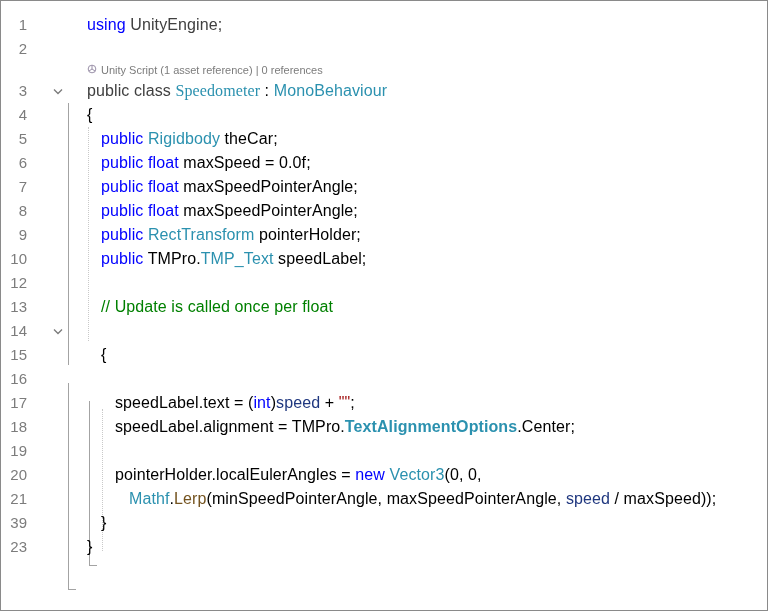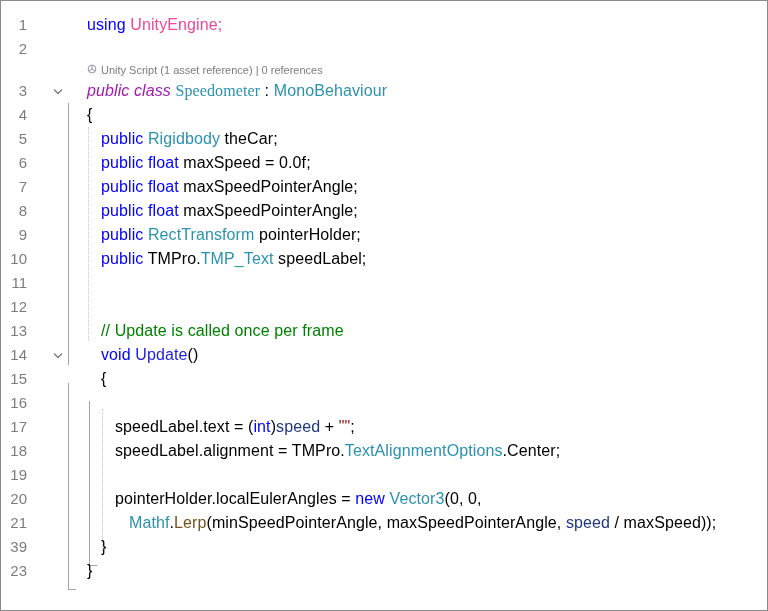--- a/index.html
+++ b/index.html
@@ -68,45 +68,44 @@
 
   <div class="vguide solid" style="left:67px;top:102px;height:262px;"></div>
   <div class="vguide solid" style="left:67px;top:382px;height:206px;"></div>
   <div class="hfoot" style="left:67px;top:588px;width:8px;"></div>
   <div class="vguide solid" style="left:88px;top:400px;height:164px;"></div>
   <div class="hfoot" style="left:88px;top:564px;width:8px;"></div>
   <div class="vguide dotted" style="left:87px;top:126px;height:214px;"></div>
   <div class="vguide dotted" style="left:101px;top:408px;height:142px;"></div>
 
   <div id="rows" style="position:relative;padding-top:12px;">
-      <div class="row"><div class="gutter-num">1</div><div class="gutter-fold"></div><div class="code" style="padding-left: 6px;"><span class="tok" style="color: rgb(0, 0, 255);">using</span><span class="tok" style="color: #ec4899;"> UnityEngine;</span></div></div>
+      <div class="row"><div class="gutter-num">1</div><div class="gutter-fold"></div><div class="code" style="padding-left: 6px;"><span class="tok" style="color: rgb(0, 0, 255);">using</span><span class="tok" style="color: #404040;"> UnityEngine;</span></div></div>
       <div class="row"><div class="gutter-num">2</div><div class="gutter-fold"></div><div class="code" style="padding-left: 6px;"></div></div>
       <div class="row lens"><div class="gutter-num"></div><div class="gutter-fold"></div><div class="code" style="padding-left: 6px;"><span><svg class="unity-ico" viewBox="0 0 12 12">
               <circle cx="6" cy="6" r="4.6" fill="none" stroke="#9086a0" stroke-width="1.1"></circle>
               <path d="M6 6 L6 1.8 M6 6 L9.6 8.4 M6 6 L2.4 8.4" stroke="#9086a0" stroke-width="1.1" fill="none"></path>
             </svg></span><span>Unity Script (1 asset reference) | 0 references</span></div></div>
       <div class="row"><div class="gutter-num">3</div><div class="gutter-fold"><span class="chev"><svg width="12" height="12" viewBox="0 0 12 12">
               <path d="M2 4 L6 8 L10 4" fill="none" stroke="#7a7a7a" stroke-width="1.3"></path>
-            </svg></span></div><div class="code" style="padding-left: 6px;"><span class="tok" style="color: #a21caf; font-style: italic;">public class </span><span class="tok" style="color: rgb(43, 145, 175); font-family: Liberation Serif, serif;">Speedometer</span><span class="tok" style="color: rgb(0, 0, 0);"> : </span><span class="tok" style="color: rgb(43, 145, 175);">MonoBehaviour</span></div></div>
+            </svg></span></div><div class="code" style="padding-left: 6px;"><span class="tok" style="color: #404040;">public class </span><span class="tok" style="color: rgb(43, 145, 175); font-family: Liberation Serif, serif;">Speedometer</span><span class="tok" style="color: rgb(0, 0, 0);"> : </span><span class="tok" style="color: rgb(43, 145, 175);">MonoBehaviour</span></div></div>
       <div class="row"><div class="gutter-num">4</div><div class="gutter-fold"></div><div class="code" style="padding-left: 6px;"><span class="tok" style="color: rgb(0, 0, 0);">{</span></div></div>
       <div class="row"><div class="gutter-num">5</div><div class="gutter-fold"></div><div class="code" style="padding-left: 20px;"><span class="tok" style="color: rgb(0, 0, 255);">public </span><span class="tok" style="color: rgb(43, 145, 175);">Rigidbody</span><span class="tok" style="color: rgb(0, 0, 0);"> theCar;</span></div></div>
       <div class="row"><div class="gutter-num">6</div><div class="gutter-fold"></div><div class="code" style="padding-left: 20px;"><span class="tok" style="color: rgb(0, 0, 255);">public float</span><span class="tok" style="color: rgb(0, 0, 0);"> maxSpeed = 0.0f;</span></div></div>
       <div class="row"><div class="gutter-num">7</div><div class="gutter-fold"></div><div class="code" style="padding-left: 20px;"><span class="tok" style="color: rgb(0, 0, 255);">public float</span><span class="tok" style="color: rgb(0, 0, 0);"> maxSpeedPointerAngle;</span></div></div>
       <div class="row"><div class="gutter-num">8</div><div class="gutter-fold"></div><div class="code" style="padding-left: 20px;"><span class="tok" style="color: rgb(0, 0, 255);">public float</span><span class="tok" style="color: rgb(0, 0, 0);"> maxSpeedPointerAngle;</span></div></div>
       <div class="row"><div class="gutter-num">9</div><div class="gutter-fold"></div><div class="code" style="padding-left: 20px;"><span class="tok" style="color: rgb(0, 0, 255);">public </span><span class="tok" style="color: rgb(43, 145, 175);">RectTransform</span><span class="tok" style="color: rgb(0, 0, 0);"> pointerHolder;</span></div></div>
       <div class="row"><div class="gutter-num">10</div><div class="gutter-fold"></div><div class="code" style="padding-left: 20px;"><span class="tok" style="color: rgb(0, 0, 255);">public </span><span class="tok" style="color: rgb(0, 0, 0);">TMPro.</span><span class="tok" style="color: rgb(43, 145, 175);">TMP_Text</span><span class="tok" style="color: rgb(0, 0, 0);"> speedLabel;</span></div></div>
-      <div class="row"><div class="gutter-num">11</div><div class="gutter-fold"></div><div class="code" style="padding-left: 20px;"></div></div>
       <div class="row"><div class="gutter-num">12</div><div class="gutter-fold"></div><div class="code" style="padding-left: 20px;"></div></div>
-      <div class="row"><div class="gutter-num">13</div><div class="gutter-fold"></div><div class="code" style="padding-left: 20px;"><span class="tok" style="color: rgb(0, 128, 0);">// Update is called once per frame</span></div></div>
+      <div class="row"><div class="gutter-num">13</div><div class="gutter-fold"></div><div class="code" style="padding-left: 20px;"><span class="tok" style="color: rgb(0, 128, 0);">// Update is called once per float</span></div></div>
       <div class="row"><div class="gutter-num">14</div><div class="gutter-fold"><span class="chev"><svg width="12" height="12" viewBox="0 0 12 12">
               <path d="M2 4 L6 8 L10 4" fill="none" stroke="#7a7a7a" stroke-width="1.3"></path>
-            </svg></span></div><div class="code" style="padding-left: 20px;"><span class="tok" style="color: rgb(0, 0, 255);">void </span><span class="tok" style="color: rgb(36, 36, 214);">Update</span><span class="tok" style="color: rgb(0, 0, 0);">()</span></div></div>
+            </svg></span></div></div>
       <div class="row"><div class="gutter-num">15</div><div class="gutter-fold"></div><div class="code" style="padding-left: 20px;"><span class="tok" style="color: rgb(0, 0, 0);">{</span></div></div>
       <div class="row"><div class="gutter-num">16</div><div class="gutter-fold"></div></div>
       <div class="row"><div class="gutter-num">17</div><div class="gutter-fold"></div><div class="code" style="padding-left: 34px;"><span class="tok" style="color: rgb(0, 0, 0);">speedLabel.text = (</span><span class="tok" style="color: rgb(0, 0, 255);">int</span><span class="tok" style="color: rgb(0, 0, 0);">)</span><span class="tok" style="color: rgb(31, 55, 127);">speed</span><span class="tok" style="color: rgb(0, 0, 0);"> + </span><span class="tok" style="color: rgb(163, 21, 21);">""</span><span class="tok" style="color: rgb(0, 0, 0);">;</span></div></div>
-      <div class="row"><div class="gutter-num">18</div><div class="gutter-fold"></div><div class="code" style="padding-left: 34px;"><span class="tok" style="color: rgb(0, 0, 0);">speedLabel.alignment = TMPro.</span><span class="tok" style="color: rgb(43, 145, 175);">TextAlignmentOptions</span><span class="tok" style="color: rgb(0, 0, 0);">.Center;</span></div></div>
+      <div class="row"><div class="gutter-num">18</div><div class="gutter-fold"></div><div class="code" style="padding-left: 34px;"><span class="tok" style="color: rgb(0, 0, 0);">speedLabel.alignment = TMPro.</span><span class="tok" style="color: rgb(43, 145, 175); font-weight: bold;">TextAlignmentOptions</span><span class="tok" style="color: rgb(0, 0, 0);">.Center;</span></div></div>
       <div class="row"><div class="gutter-num">19</div><div class="gutter-fold"></div><div class="code" style="padding-left: 34px;"></div></div>
       <div class="row"><div class="gutter-num">20</div><div class="gutter-fold"></div><div class="code" style="padding-left: 34px;"><span class="tok" style="color: rgb(0, 0, 0);">pointerHolder.localEulerAngles = </span><span class="tok" style="color: rgb(0, 0, 255);">new</span><span class="tok" style="color: rgb(0, 0, 0);"> </span><span class="tok" style="color: rgb(43, 145, 175);">Vector3</span><span class="tok" style="color: rgb(0, 0, 0);">(0, 0,</span></div></div>
       <div class="row"><div class="gutter-num">21</div><div class="gutter-fold"></div><div class="code" style="padding-left: 48px;"><span class="tok" style="color: rgb(43, 145, 175);">Mathf</span><span class="tok" style="color: rgb(0, 0, 0);">.</span><span class="tok" style="color: rgb(116, 83, 31);">Lerp</span><span class="tok" style="color: rgb(0, 0, 0);">(minSpeedPointerAngle, maxSpeedPointerAngle, </span><span class="tok" style="color: rgb(31, 55, 127);">speed</span><span class="tok" style="color: rgb(0, 0, 0);"> / maxSpeed));</span></div></div>
       <div class="row"><div class="gutter-num">39</div><div class="gutter-fold"></div><div class="code" style="padding-left: 20px;"><span class="tok" style="color: rgb(0, 0, 0);">}</span></div></div>
       <div class="row"><div class="gutter-num">23</div><div class="gutter-fold"></div><div class="code" style="padding-left: 6px;"><span class="tok" style="color: rgb(0, 0, 0);">}</span></div></div>
     </div>
 </div>
 
 </body></html>

